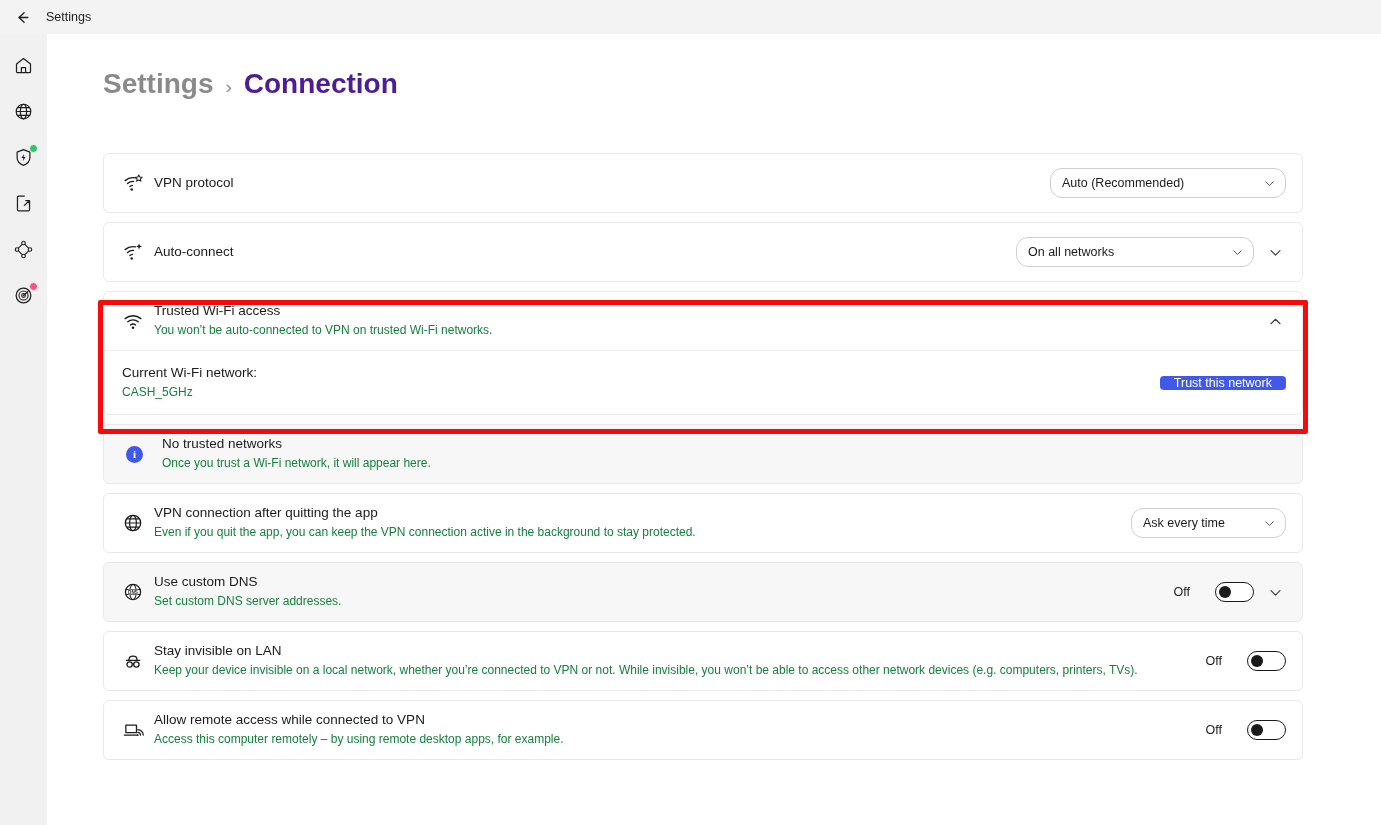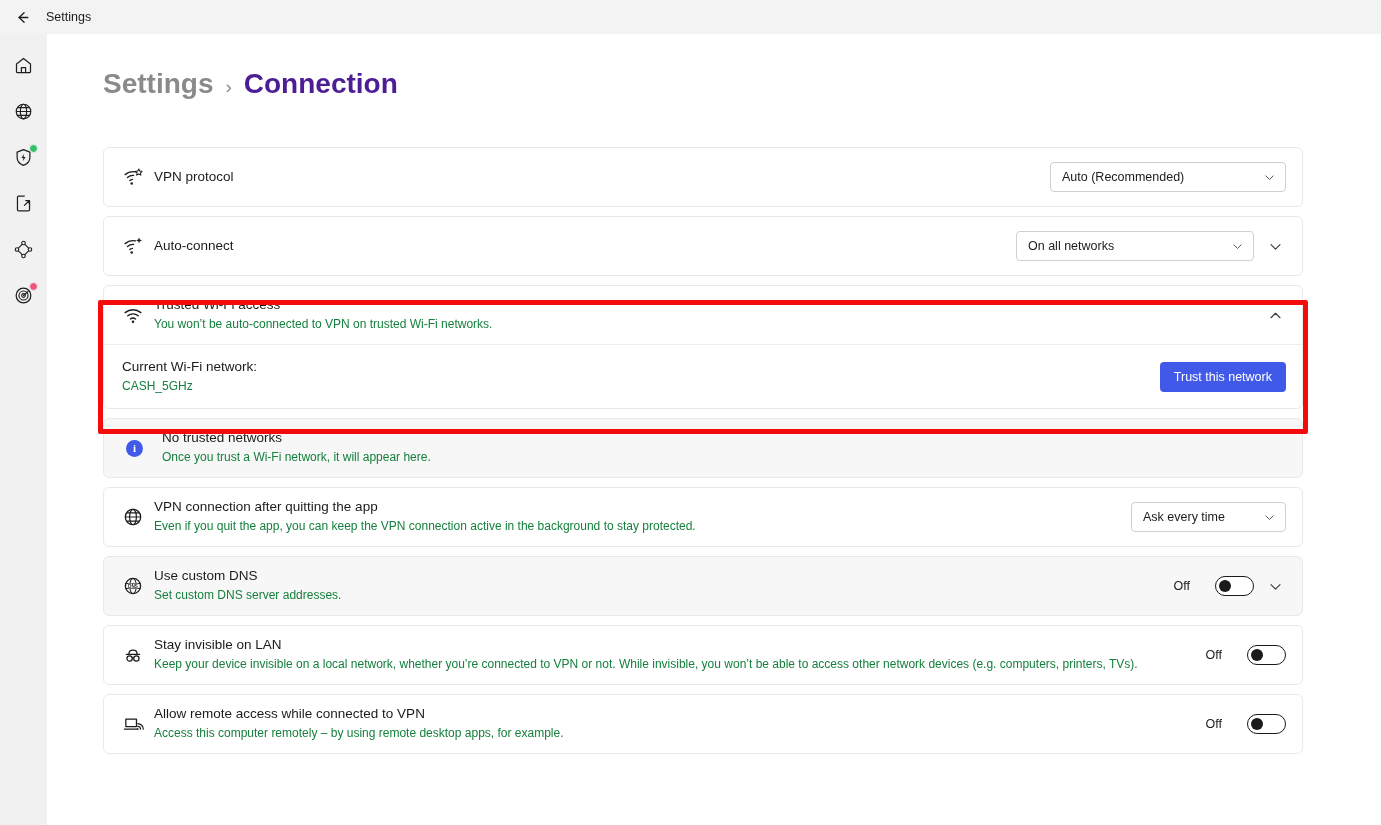--- a/index.html
+++ b/index.html
@@ -64,21 +64,21 @@
     position: absolute; left: 56px; top: 34px;
     display: flex; align-items: baseline; gap: 12px;
     font-size: 28px; font-weight: bold;
   }
   .bc-root { color: #8a8a8a; }
   .bc-sep  { color: #8a8a8a; font-size: 19px; font-weight: normal; }
   .bc-cur  { color: #4c1d95; }
 
   
   .cards {
-    position: absolute; left: 56px; top: 113px;
+    position: absolute; left: 56px; top: 119px;
     width: 1200px;
   }
   .card {
     background: #ffffff;
     border: 1px solid #e9e9e9;
     border-radius: 6px;
     margin-bottom: 9px;
     position: relative;
   }
   .card.gray { background: #f7f7f7; }
@@ -101,21 +101,21 @@
   .row .sub {
     font-size: 12px; color: #15803d; line-height: 1.45; margin-top: 2px;
   }
   .right-area {
     display: flex; align-items: center; gap: 10px;
   }
 
   
   .sel {
     border: 1px solid #d0d0d0;
-    border-radius: 4px;
+    border-radius: 12px;
     background: #ffffff;
     height: 30px;
     display: flex; align-items: center;
     padding: 0 9px 0 11px;
     font-size: 12.5px; color: #1b1b1b;
     gap: 14px;
     justify-content: space-between;
   }
   .sel .chev { color: #555; display: flex; }
   .sel-wide { width: 236px; }
@@ -154,21 +154,21 @@
     pointer-events: none;
     z-index: 5;
   }
 
   .divider { height: 1px; background: #ededed; margin: 0; }
 
   .btn-primary {
     background: #4159e8;
     color: #ffffff;
     border: none; border-radius: 4px;
-    height: 30px; padding: 0 14px;
+    height: 14px; padding: 0 14px;
     font-size: 12.5px;
     font-family: "Liberation Sans", sans-serif;
     cursor: pointer;
   }
 
   .info-ico {
     width: 17px; height: 17px; border-radius: 50%;
     background: #4159e8; color: #ffffff;
     font-size: 11px; font-weight: bold;
     display: flex; align-items: center; justify-content: center;

